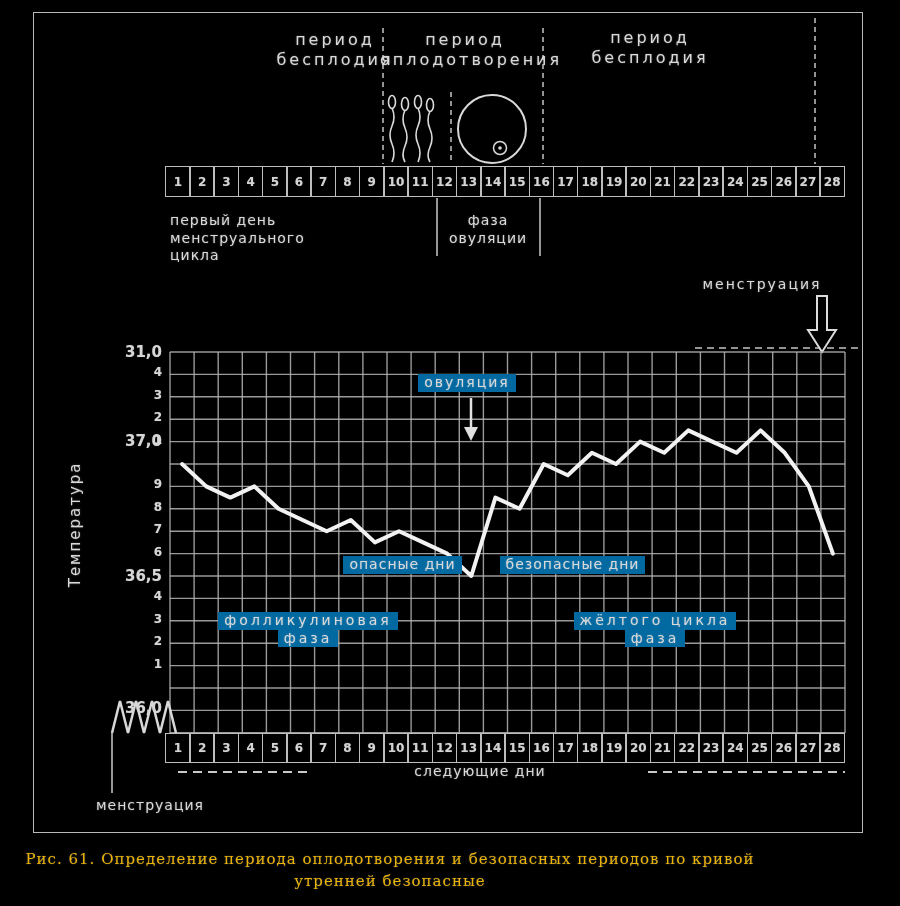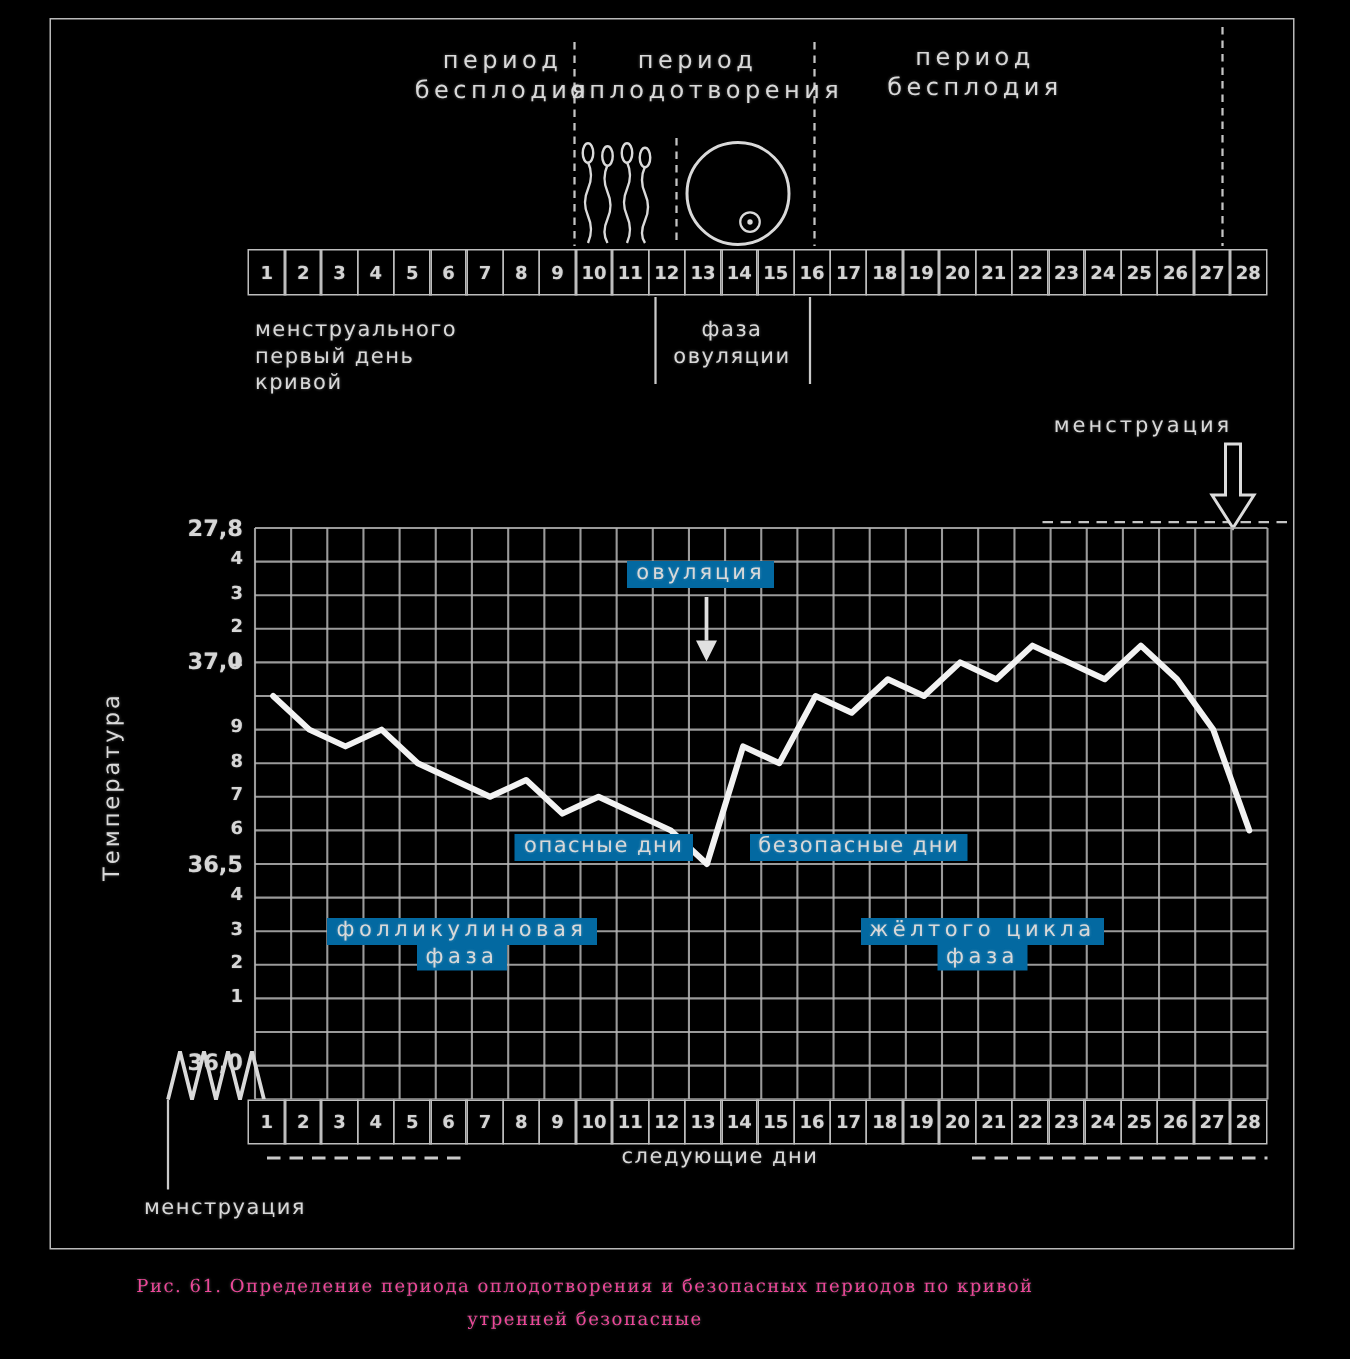--- a/index.html
+++ b/index.html
@@ -19,21 +19,21 @@
   .cell{flex:1;border:1.5px solid #bdbdbd;margin-left:-1.5px;display:flex;align-items:center;
         justify-content:center;font-size:12px;font-weight:bold;color:#d4d4d4;
         text-shadow:0 0 1px rgba(235,235,235,.4);}
   .cell:first-child{margin-left:0;}
   .ytick{position:absolute;width:62px;left:100px;text-align:right;font-weight:bold;
          font-size:12px;color:#d6d6d6;text-shadow:0 0 1px rgba(235,235,235,.4);}
   .ytick.major{font-size:15px;}
   .vtitle{position:absolute;left:-25px;top:515px;width:200px;text-align:center;
           transform:rotate(-90deg);font-size:15px;letter-spacing:2px;}
   .caption{position:absolute;left:0;width:780px;text-align:center;
-           font-family:"DejaVu Serif",serif;font-size:12px;color:#ec4899;letter-spacing:1px;
+           font-family:"DejaVu Serif",serif;font-size:15px;color:#eab308;letter-spacing:1px;
            text-shadow:0 0 2px rgba(220,220,220,.3);}
 </style>
 </head>
 <body>
 
 <div class="stage">
 
   <div class="frame"></div>
 
   <svg class="svglayer" viewBox="0 0 900 906">
@@ -205,34 +205,34 @@
       <div class="cell">22</div>
       <div class="cell">23</div>
       <div class="cell">24</div>
       <div class="cell">25</div>
       <div class="cell">26</div>
       <div class="cell">27</div>
       <div class="cell">28</div>
     </div>
 
   <div class="lbl small left" style="left:170px;top:212px;width:200px;">
+    <span class="ln">первый день</span>
     <span class="ln">менструального</span>
-    <span class="ln">первый день</span>
-    <span class="ln">кривой</span>
+    <span class="ln">цикла</span>
   </div>
   <div class="lbl small" style="left:438px;top:212px;width:100px;">
     <span class="ln">фаза</span>
     <span class="ln">овуляции</span>
   </div>
 
   <div class="lbl small" style="left:688px;top:276px;width:148px;letter-spacing:2px;">менструация</div>
 
   <div class="vtitle lbl">Температура</div>
   <div id="yticks">
-      <span class="ytick major" style="top: 343px;">27,8</span>
+      <span class="ytick major" style="top: 343px;">31,0</span>
       <span class="ytick" style="top: 365.4px;">4</span>
       <span class="ytick" style="top: 387.8px;">3</span>
       <span class="ytick" style="top: 410.2px;">2</span>
       <span class="ytick" style="top: 432.6px;">1</span>
       <span class="ytick major" style="top: 432px;">37,0</span>
       <span class="ytick" style="top: 477.4px;">9</span>
       <span class="ytick" style="top: 499.8px;">8</span>
       <span class="ytick" style="top: 522.2px;">7</span>
       <span class="ytick" style="top: 544.6px;">6</span>
       <span class="ytick major" style="top: 567px;">36,5</span>

